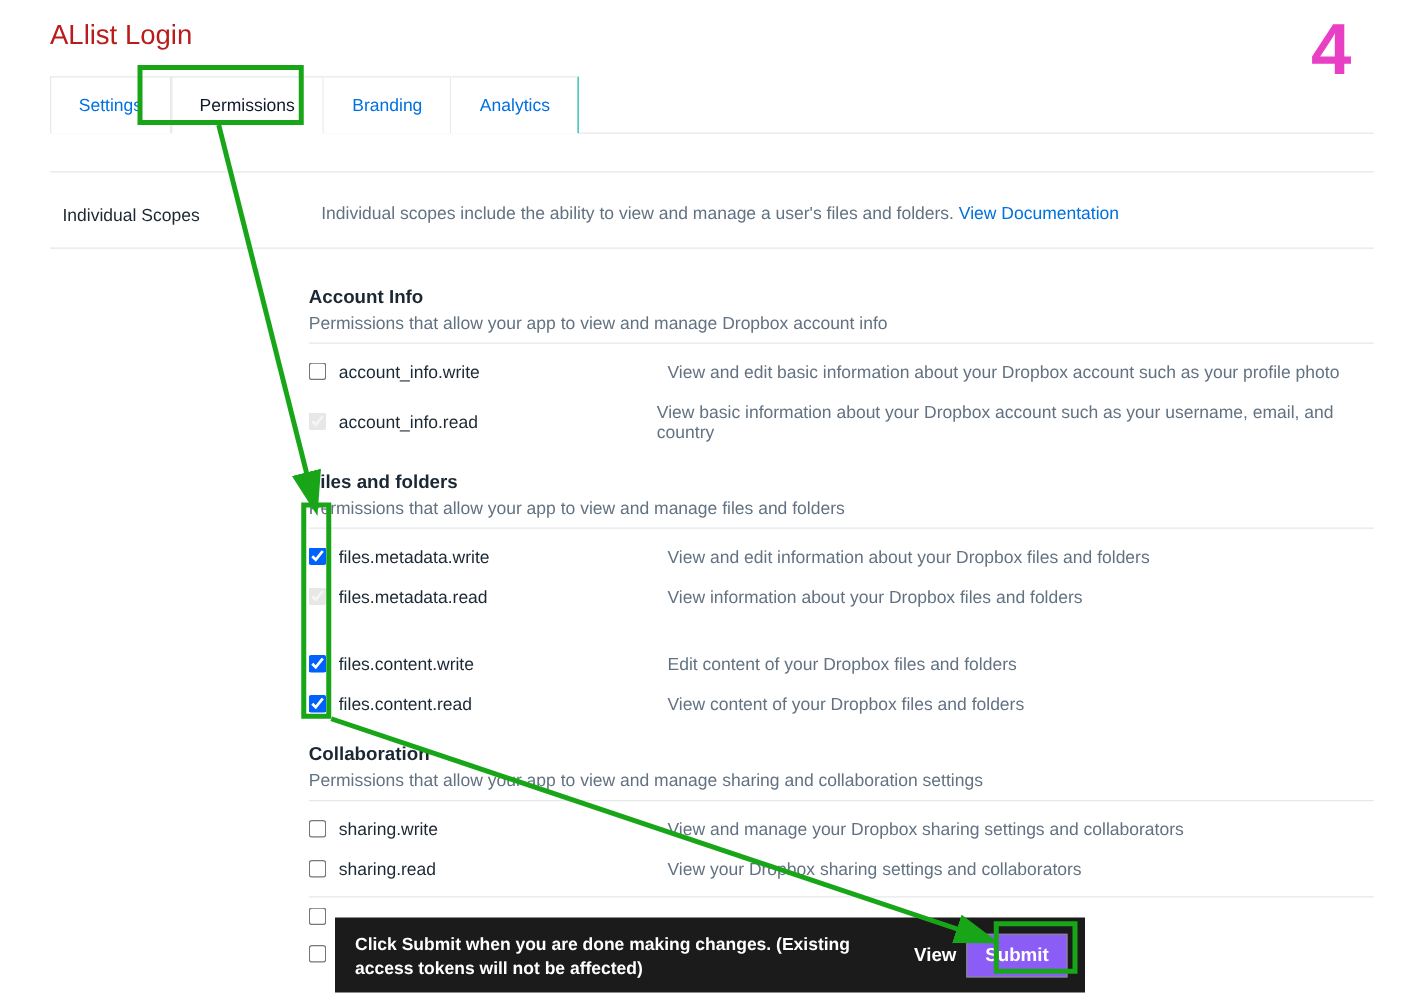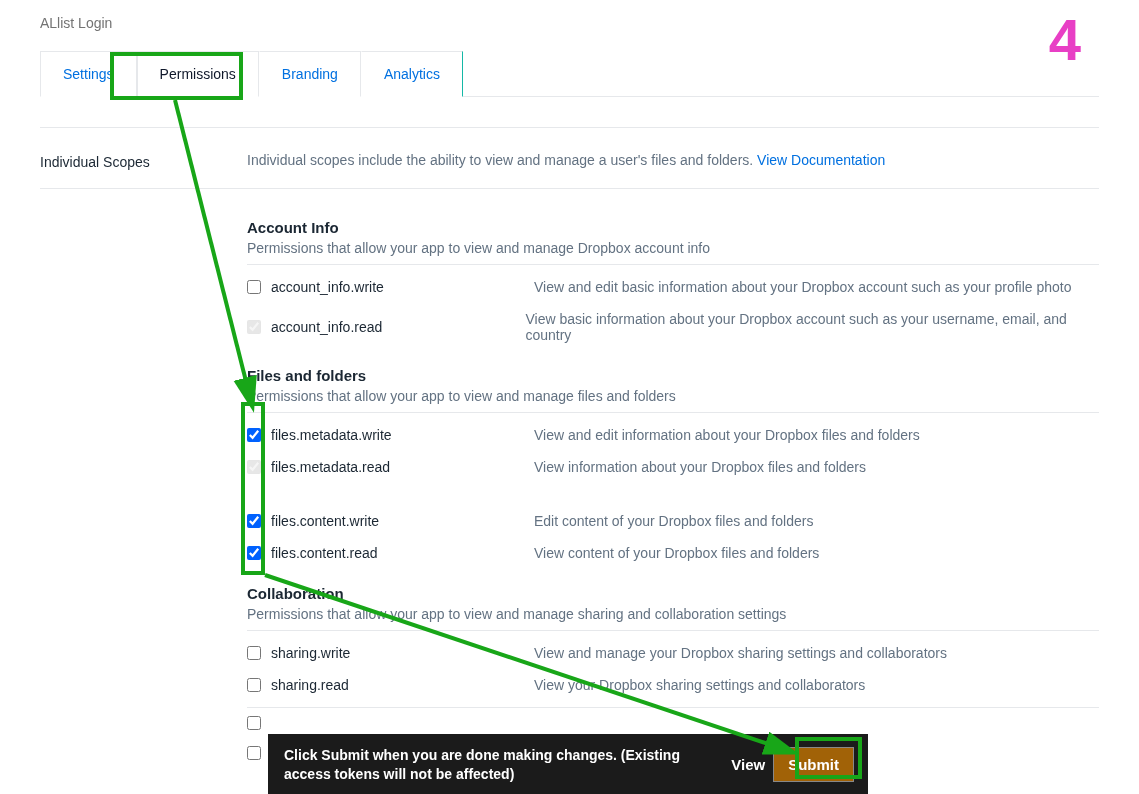--- a/index.html
+++ b/index.html
@@ -9,23 +9,23 @@
     color: #1b2733;
     width: 1139px;
     height: 794px;
     position: relative;
     overflow: hidden;
   }
   .container {
     padding: 15px 40px 0 40px;
   }
   .page-title {
-    font-size: 14px;
+    font-size: 22px;
     font-weight: 400;
-    color: #737373;
+    color: #b91c1c;
     margin-bottom: 20px;
   }
   .tabs {
     display: flex;
     border-bottom: 1px solid #e6e8eb;
   }
   .tab {
     padding: 14px 22px;
     font-size: 14px;
     color: #0070e0;
@@ -58,20 +58,21 @@
     display: flex;
     border-bottom: 1px solid #e6e8eb;
     padding: 24px 0 18px 0;
   }
   .section-label {
     width: 207px;
     flex-shrink: 0;
     font-size: 14px;
     color: #1b2733;
     padding-top: 2px;
+    margin-left: 10px;
   }
   .section-content {
     flex: 1;
     font-size: 14px;
     color: #637282;
   }
   .section-content a { color:#0070e0; text-decoration:none; }
   .scopes-area {
     padding-left: 207px;
     padding-top: 20px;
@@ -130,21 +131,21 @@
   .undo-btn {
     background: none;
     border: none;
     color: #fff;
     font-weight: 700;
     font-size: 15px;
     padding: 8px 8px;
     cursor: pointer;
   }
   .submit-btn {
-    background: #a16207;
+    background: #8b5cf6;
     border: 1px solid #888;
     color: #fff;
     font-weight: 700;
     font-size: 15px;
     padding: 8px 14px;
     cursor: pointer;
   }
   
   .anno-4 {
     position:absolute;

